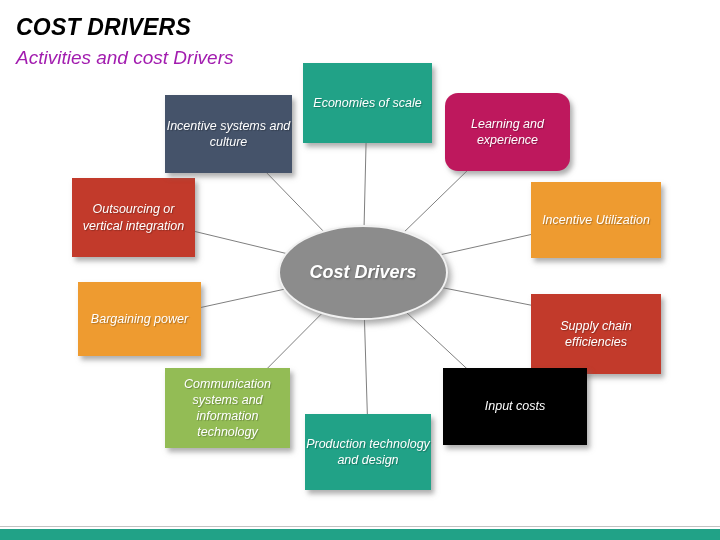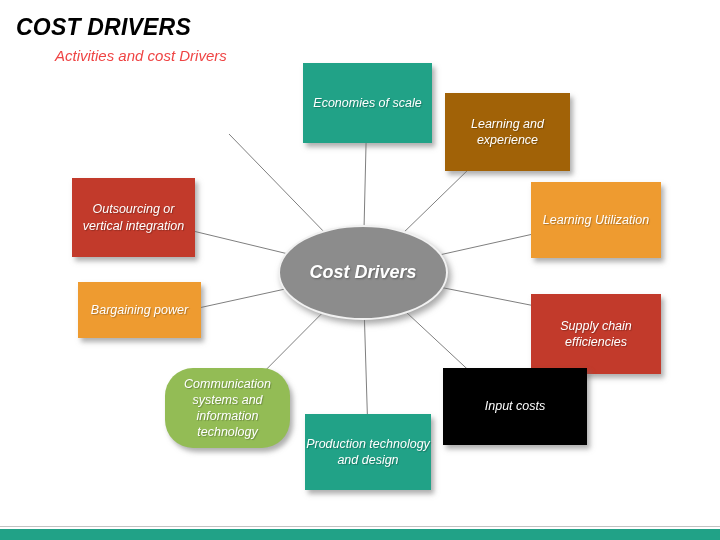--- a/index.html
+++ b/index.html
@@ -6,21 +6,21 @@
   .slide{
     position:relative;width:720px;height:540px;background:#ffffff;overflow:hidden;
     font-family:"Liberation Sans",sans-serif;
     font-style:italic;
   }
   .title{
     position:absolute;left:16px;top:14px;font-size:23px;font-weight:bold;color:#000;
     letter-spacing:.2px;
   }
   .subtitle{
-    position:absolute;left:16px;top:47px;font-size:15px;color:#ef4444;margin-left:39px;
+    position:absolute;left:16px;top:47px;font-size:19px;color:#a21caf;
   }
   .links{position:absolute;left:0;top:0;z-index:0;}
   .node{
     position:absolute;z-index:1;display:flex;align-items:center;justify-content:center;
     text-align:center;color:#fff;font-size:12.5px;line-height:1.3;padding:0;
     box-sizing:border-box;
     box-shadow:3px 4px 5px rgba(110,110,110,.55);
     text-shadow:1px 1px 1px rgba(0,0,0,.25);
   }
   .hub{
@@ -57,35 +57,36 @@
       <line x1="363" y1="272" x2="368" y2="436"></line>
       <line x1="363" y1="272" x2="228" y2="408"></line>
       <line x1="363" y1="272" x2="139" y2="321"></line>
       <line x1="363" y1="272" x2="139" y2="218"></line>
       <line x1="363" y1="272" x2="229" y2="134"></line>
     </g>
   </svg>
 
   <div class="node" style="left: 303px; top: 63px; width: 129px; height: 80px; background: rgb(33, 162, 135);">Economies of scale</div>
 
-  <div class="node" style="left: 445px; top: 93px; width: 125px; height: 78px; background: #a16207;">Learning and experience</div>
+  <div class="node" style="left: 445px; top: 93px; width: 125px; height: 78px; background: #be185d; border-radius: 13px;">Learning and experience</div>
 
-  <div class="node" style="left: 531px; top: 182px; width: 130px; height: 76px; background: rgb(238, 155, 48);">Learning Utilization</div>
+  <div class="node" style="left: 531px; top: 182px; width: 130px; height: 76px; background: rgb(238, 155, 48);">Incentive Utilization</div>
 
   <div class="node" style="left: 531px; top: 278px; width: 130px; height: 80px; background: rgb(194, 58, 43); margin-top: 16px;">Supply chain efficiencies</div>
 
   <div class="node" style="left: 443px; top: 368px; width: 144px; height: 77px; background: #000000;">Input costs</div>
 
   <div class="node" style="left: 305px; top: 414px; width: 126px; height: 76px; background: rgb(33, 162, 135);">Production technology and design</div>
 
-  <div class="node" style="left: 165px; top: 368px; width: 125px; height: 80px; background: rgb(147, 188, 85); border-radius: 28px;">Communication systems and information technology</div>
+  <div class="node" style="left: 165px; top: 368px; width: 125px; height: 80px; background: rgb(147, 188, 85);">Communication systems and information technology</div>
 
-  <div class="node" style="left: 78px; top: 282px; width: 123px; height: 56px; background: rgb(238, 155, 48);">Bargaining power</div>
+  <div class="node" style="left: 78px; top: 282px; width: 123px; height: 74px; background: rgb(238, 155, 48);">Bargaining power</div>
 
   <div class="node" style="left: 72px; top: 178px; width: 123px; height: 79px; background: rgb(194, 58, 43);">Outsourcing or vertical integration</div>
 
+  <div class="node" style="left: 165px; top: 95px; width: 127px; height: 78px; background: rgb(69, 83, 106);">Incentive systems and culture</div>
 
   <div class="hub" style="background: rgb(140, 140, 140);">Cost Drivers</div>
 
   <div class="footer-line" style="background: rgb(195, 195, 195);"></div>
   <div class="footer-bar" style="background: rgb(33, 162, 135);"></div>
 
 </div>
 
 </body></html>

